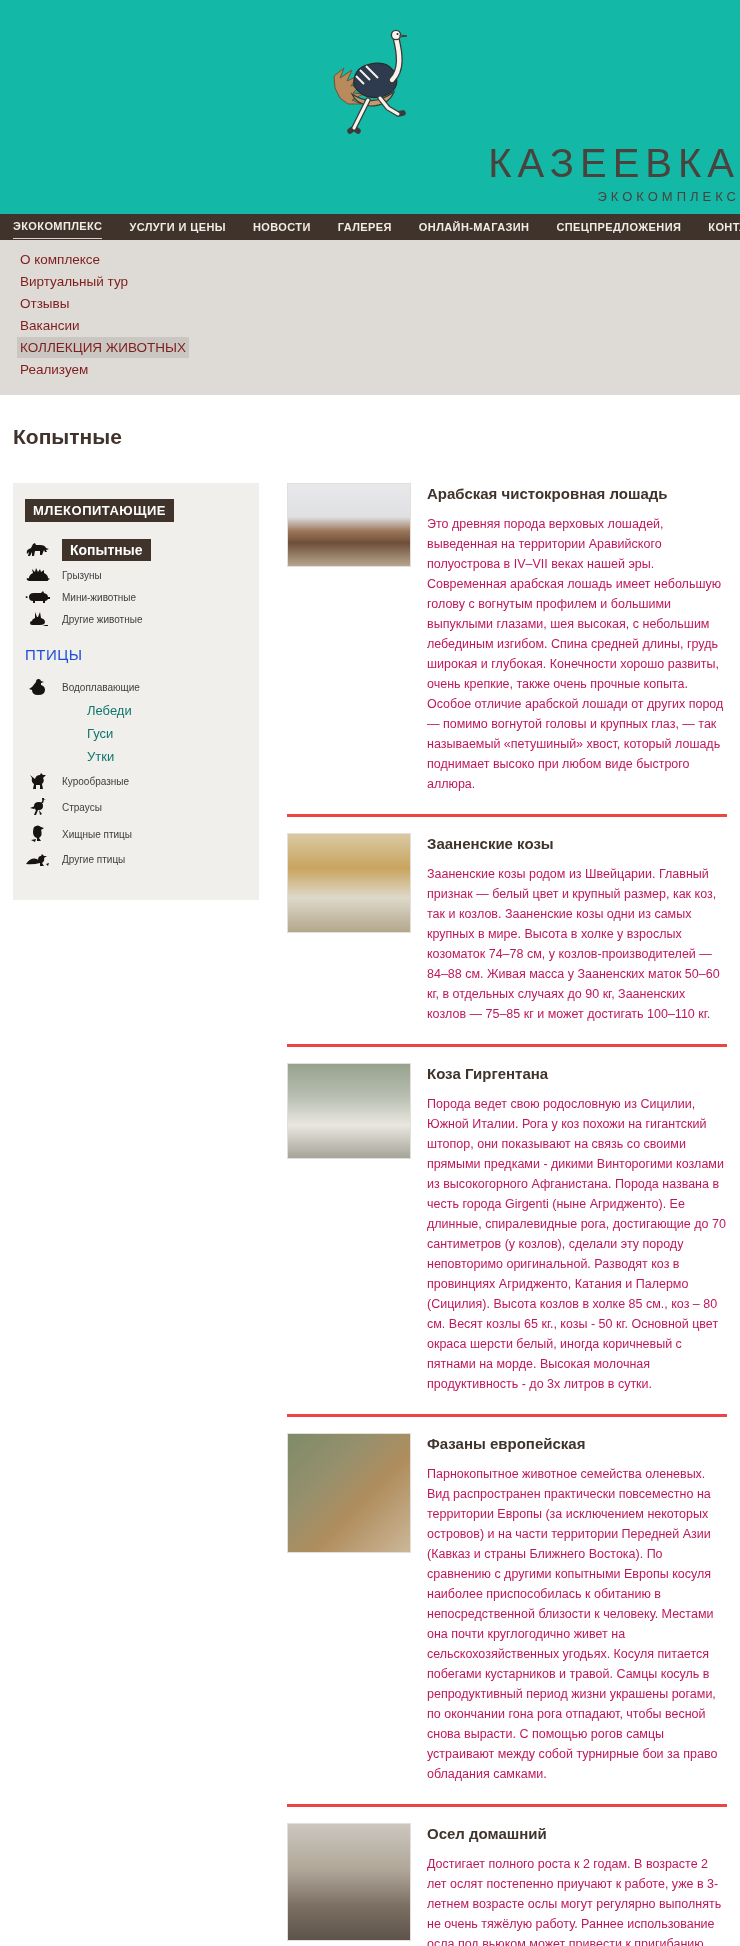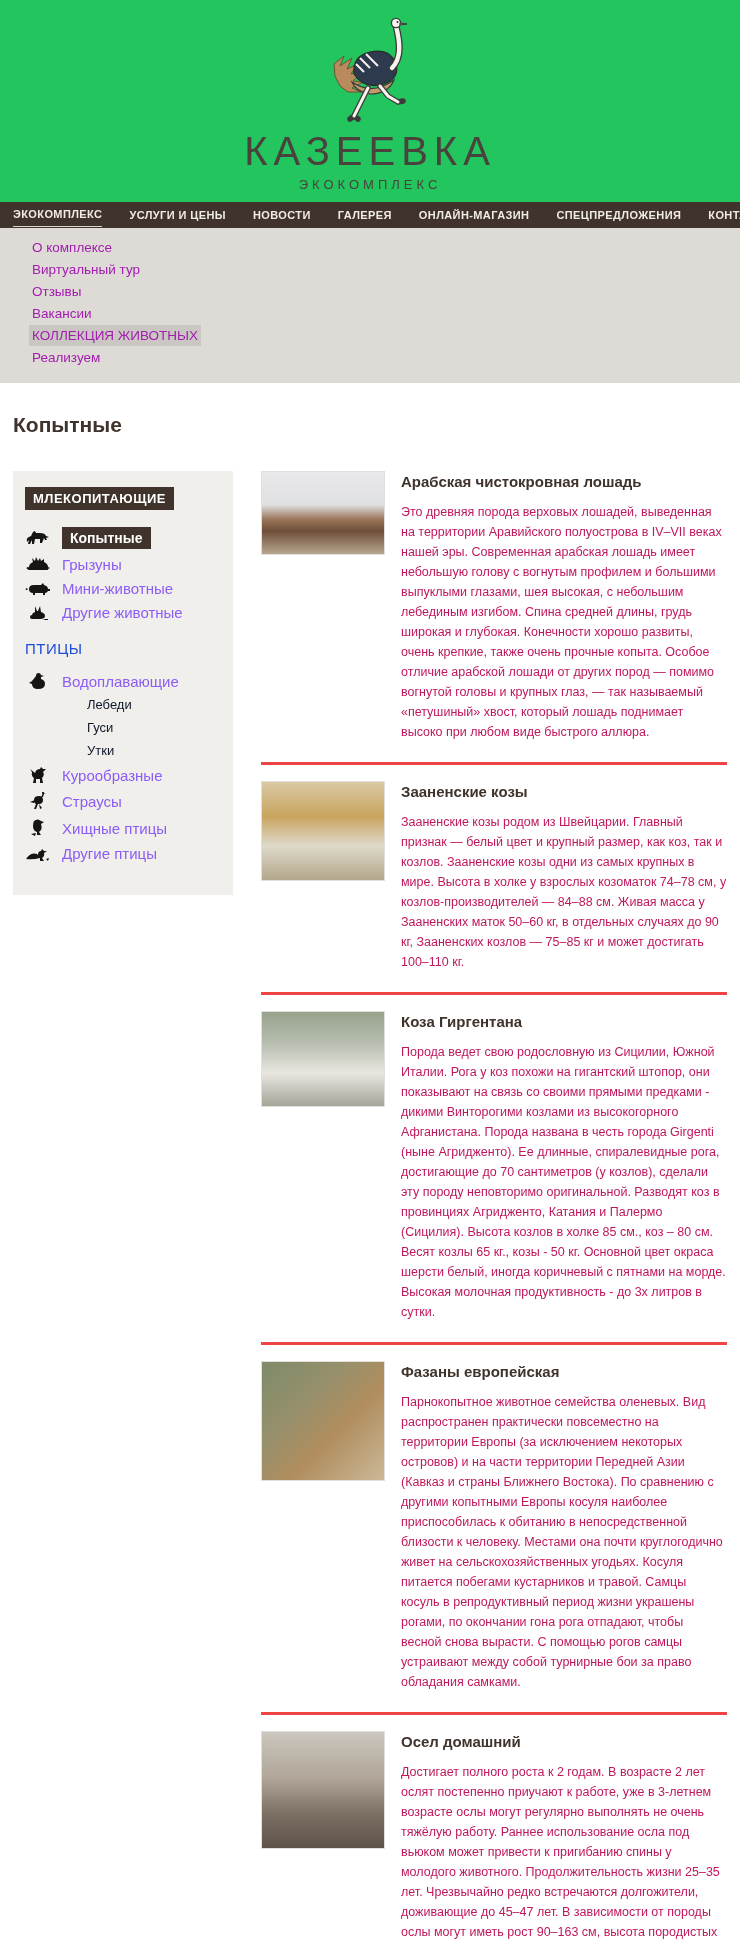--- a/index.html
+++ b/index.html
@@ -6,21 +6,21 @@
   html,body { margin:0; padding:0; }
   body {
     width:740px;
     background:#ffffff;
     font-family:"Liberation Sans", sans-serif;
     color:#3f332b;
   }
   .page { width:740px; overflow:hidden; }
 
   
-  .header { padding:12px 0 10px; text-align:center; background:#22c55e; }
+  .header { padding:24px 0 10px; text-align:right; background:#14b8a6; }
   .logo-art { display:block; margin:0 auto; }
   .brand-name {
     font-size:40px; letter-spacing:6px; color:#4a423c; font-weight:400;
     margin-top:6px; line-height:1.05;
   }
   .brand-sub {
     font-size:13px; letter-spacing:4px; color:#4a423c; margin-top:5px;
   }
 
   
@@ -30,46 +30,46 @@
   }
   .nav-item {
     color:#f1ece5; font-size:11px; font-weight:bold; letter-spacing:.4px;
     text-transform:uppercase; cursor:pointer; line-height:26px; white-space:nowrap;
   }
   .nav-item.active { border-bottom:1px solid rgba(245,240,233,.85); line-height:23px; }
 
   
   .subnav { background:#dedbd7; padding:8px 13px 14px; }
   .subnav-item {
-    display:table; font-size:13.5px; color:#a21caf; line-height:21px;
-    cursor:pointer; padding:0 3px; margin:1px 16px;
+    display:table; font-size:13.5px; color:#7f1d1d; line-height:21px;
+    cursor:pointer; padding:0 3px; margin:1px 4px;
   }
   .subnav-item.active { background:#cac7c3; }
 
   
   .page-title {
     font-size:21px; font-weight:bold; color:#3f332b; margin:30px 13px 34px;
   }
 
   
   .content { display:flex; align-items:flex-start; padding:0 13px 40px; }
 
   
-  .sidebar { width:220px; background:#f1efec; padding:16px 14px 26px 12px; flex:none; }
+  .sidebar { width:246px; background:#f1efec; padding:16px 14px 26px 12px; flex:none; }
   .cat-header {
     display:inline-block; background:#3f332b; color:#fff; font-weight:bold;
     font-size:13px; padding:4px 8px; letter-spacing:.5px; margin-bottom:10px;
   }
   .cat-header.plain { background:none; color:#1d4ed8; padding-left:0; font-weight:400; font-size:15px; margin:8px 0 4px; }
   .side-item { display:flex; align-items:center; gap:11px; margin:7px 0; cursor:pointer; }
   .side-item .ic { width:26px; flex:none; text-align:center; }
-  .side-item .lbl { font-size:15px; color:#8b5cf6; }
+  .side-item .lbl { font-size:10px; color:#404040; }
   .side-item .lbl.active { background:#3f332b; color:#fff; padding:3px 8px; font-weight:bold; font-size:14px; }
   .side-sub { margin:2px 0 6px 62px; }
-  .side-sub .sub-item { font-size:13px; color:#0f172a; line-height:16px; margin:7px 0; cursor:pointer; }
+  .side-sub .sub-item { font-size:13px; color:#0f766e; line-height:16px; margin:7px 0; cursor:pointer; }
   svg.animal { fill:#171412; display:block; margin:0 auto; }
 
   
   .cards { flex:1; margin-left:28px; }
   .card { display:flex; gap:16px; border-bottom:3px solid #ef4444; padding-bottom:20px; margin-bottom:16px; }
   .card:last-child { border-bottom:1px solid #d9d6d2; }
   .thumb { width:124px; flex:none; border:1px solid #e3e0dc; }
   .thumb.horse  { height:84px;  background:linear-gradient(180deg,#e9e9eb 0%,#dfe0e2 40%,#9a7458 58%,#6f4f3a 72%,#b8a68f 100%); }
   .thumb.goats  { height:100px; background:linear-gradient(180deg,#d9c9a4 0%,#c9a45e 35%,#ded9ca 65%,#b3a78c 100%); }
   .thumb.goat2  { height:96px;  background:linear-gradient(180deg,#97a28c 0%,#b9bfb2 35%,#e9e7e0 65%,#a5a498 100%); }

